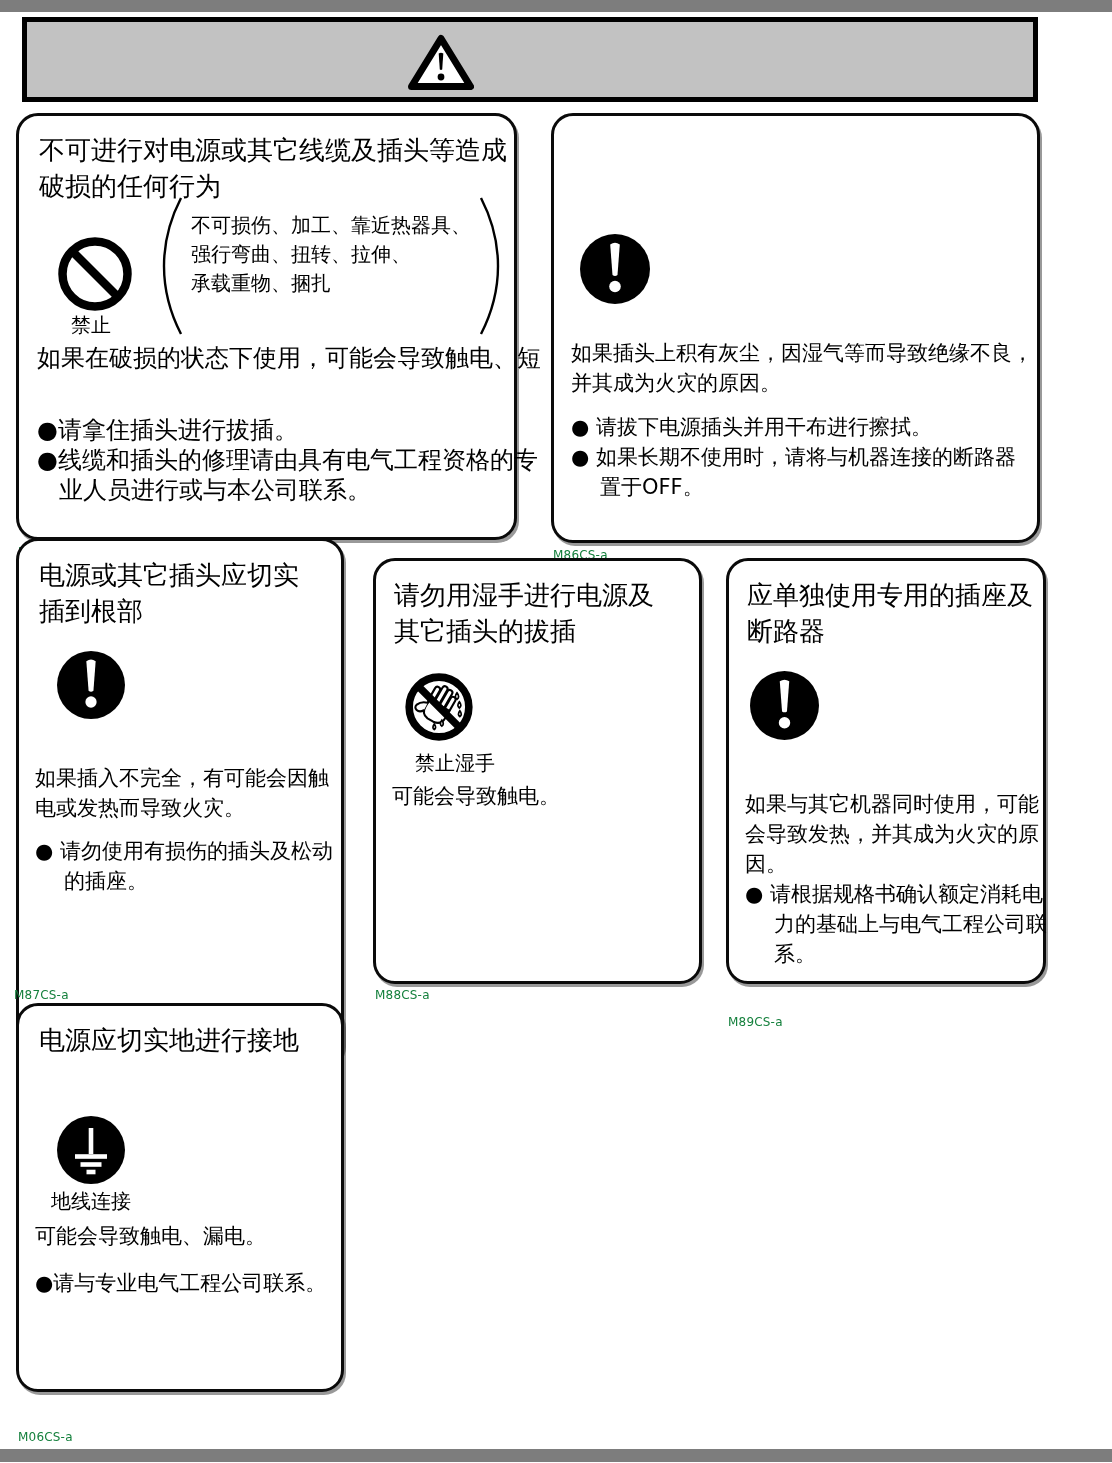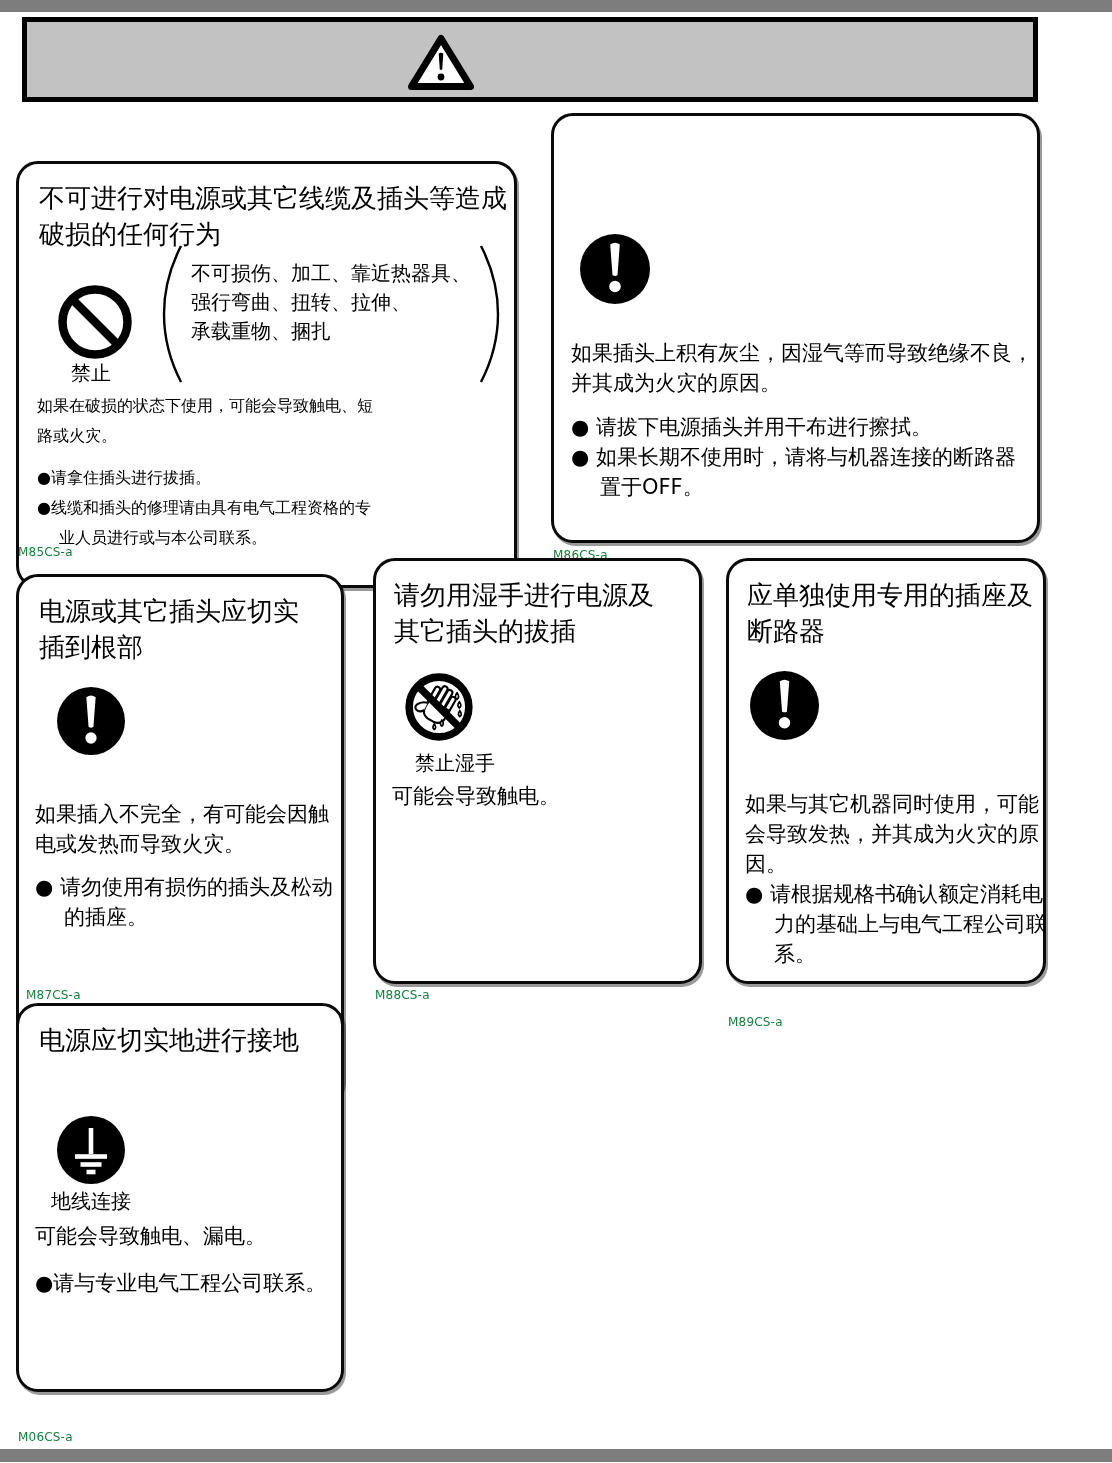--- a/index.html
+++ b/index.html
@@ -20,21 +20,21 @@
 
   .wbox {
     position:absolute; box-sizing:border-box; background:#fff;
     border:3px solid #0a0a0a; border-radius:22px;
     box-shadow:2px 3px 0 rgba(0,0,0,0.40);
   }
   .id-label { position:absolute; font-size:12px; letter-spacing:0.2px; color:#15803d; white-space:nowrap; }
   .t  { position:absolute; font-size:26px; line-height:36px; white-space:nowrap; }
   .bd { position:absolute; line-height:30px; white-space:nowrap; }
   .bl { position:absolute; line-height:30px; white-space:nowrap; }
-  .f22 { font-size:16px; } .f21 { font-size:21px; }
+  .f22 { font-size:24px; } .f21 { font-size:21px; }
   .cont29 { padding-left:29px; } .cont22 { padding-left:22px; }
 
   .sym { position:absolute; }
   .sym-cap { position:absolute; font-size:20px; line-height:24px; white-space:nowrap; }
 
   .paren-group { position:absolute; display:flex; align-items:flex-start; }
   .paren-text { padding:16px 6px 0 6px; }
   .paren-text div { font-size:20px; line-height:29px; white-space:nowrap; }
 </style>
 </head>
@@ -47,21 +47,21 @@
   <div class="header-box">
     <span class="header-tri">
       <svg width="66" height="57" viewBox="0 0 66 57">
         <path d="M33 4.5 L62.5 52.5 L3.5 52.5 Z" fill="#fff" stroke="#000" stroke-width="7" stroke-linejoin="round"></path>
         <path d="M30.7 19.5 q2.3 -1.7 4.6 0 l-1.1 16 q-1.2 0.9 -2.4 0 Z" fill="#000"></path>
         <circle cx="33" cy="43" r="3.4" fill="#000"></circle>
       </svg>
     </span>
   </div>
 
-  <div class="wbox" style="left:16px;top:113px;width:501px;height:427px;margin-top:48px;">
+  <div class="wbox" style="left:16px;top:113px;width:501px;height:427px;">
     <div class="t" style="left:20px;top:16px;">
       <div>不可进行对电源或其它线缆及插头等造成</div>
       <div>破损的任何行为</div>
     </div>
     <span class="sym" style="left:39px;top:121px;">
       <svg width="74" height="74" viewBox="0 0 74 74">
         <circle cx="37" cy="37" r="32.5" fill="none" stroke="#000" stroke-width="8.5"></circle>
         <line x1="15" y1="15" x2="59" y2="59" stroke="#000" stroke-width="8.5"></line>
       </svg>
     </span>
@@ -74,21 +74,20 @@
         <div>不可损伤、加工、靠近热器具、</div>
         <div>强行弯曲、扭转、拉伸、</div>
         <div>承载重物、捆扎</div>
       </div>
       <svg width="24" height="142" viewBox="0 0 24 142">
         <path d="M4 3 Q21 36 21 71 Q21 106 4 139" fill="none" stroke="#000" stroke-width="2.4"></path>
       </svg>
     </div>
     <div class="bd f22" style="left:18px;top:227px;">
       <div>如果在破损的状态下使用，可能会导致触电、短</div>
-      <div>路或火灾。</div>
     </div>
     <div class="bl f22" style="left:18px;top:299px;">
       <div>●请拿住插头进行拔插。</div>
       <div>●线缆和插头的修理请由具有电气工程资格的专</div>
       <div class="cont22">业人员进行或与本公司联系。</div>
     </div>
   </div>
   <div class="id-label" style="left:18px;top:545px;">M85CS-a</div>
 
   <div class="wbox" style="left:551px;top:113px;width:489px;height:430px;">
@@ -104,42 +103,42 @@
       <div>并其成为火灾的原因。</div>
     </div>
     <div class="bl f21" style="left:17px;top:296px;">
       <div>● 请拔下电源插头并用干布进行擦拭。</div>
       <div>● 如果长期不使用时，请将与机器连接的断路器</div>
       <div class="cont29">置于OFF。</div>
     </div>
   </div>
   <div class="id-label" style="left:553px;top:548px;">M86CS-a</div>
 
-  <div class="wbox" style="left:16px;top:574px;width:328px;height:528px;">
+  <div class="wbox" style="left:16px;top:538px;width:328px;height:528px;">
     <div class="t" style="left:20px;top:16px;">
       <div>电源或其它插头应切实</div>
       <div>插到根部</div>
     </div>
     <span class="sym" style="left:38px;top:110px;">
       <svg width="68" height="68" viewBox="0 0 70 70">
         <circle cx="35" cy="35" r="35" fill="#000"></circle>
         <path d="M30.2 10.5 q4.8 -3.4 9.6 0 l-2.3 30.5 q-2.5 1.9 -5 0 Z" fill="#fff"></path>
         <circle cx="35" cy="52.5" r="5.8" fill="#fff"></circle>
       </svg>
     </span>
     <div class="bd f21" style="left:16px;top:222px;">
       <div>如果插入不完全，有可能会因触</div>
       <div>电或发热而导致火灾。</div>
     </div>
     <div class="bl f21" style="left:16px;top:295px;">
       <div>● 请勿使用有损伤的插头及松动</div>
       <div class="cont29">的插座。</div>
     </div>
   </div>
-  <div class="id-label" style="left:26px;top:988px;">M87CS-a</div>
+  <div class="id-label" style="left:14px;top:988px;">M87CS-a</div>
 
   <div class="wbox" style="left:373px;top:558px;width:329px;height:426px;">
     <div class="t" style="left:18px;top:16px;">
       <div>请勿用湿手进行电源及</div>
       <div>其它插头的拔插</div>
     </div>
     <span class="sym" style="left:27px;top:110px;">
       <svg width="72" height="72" viewBox="0 0 76 76">
         <g transform="rotate(30 38 38)" stroke="#000" stroke-width="2.2" fill="#fff" stroke-linejoin="round" stroke-linecap="round">
           <rect x="24.5" y="20" width="5.6" height="19" rx="2.8"></rect>

